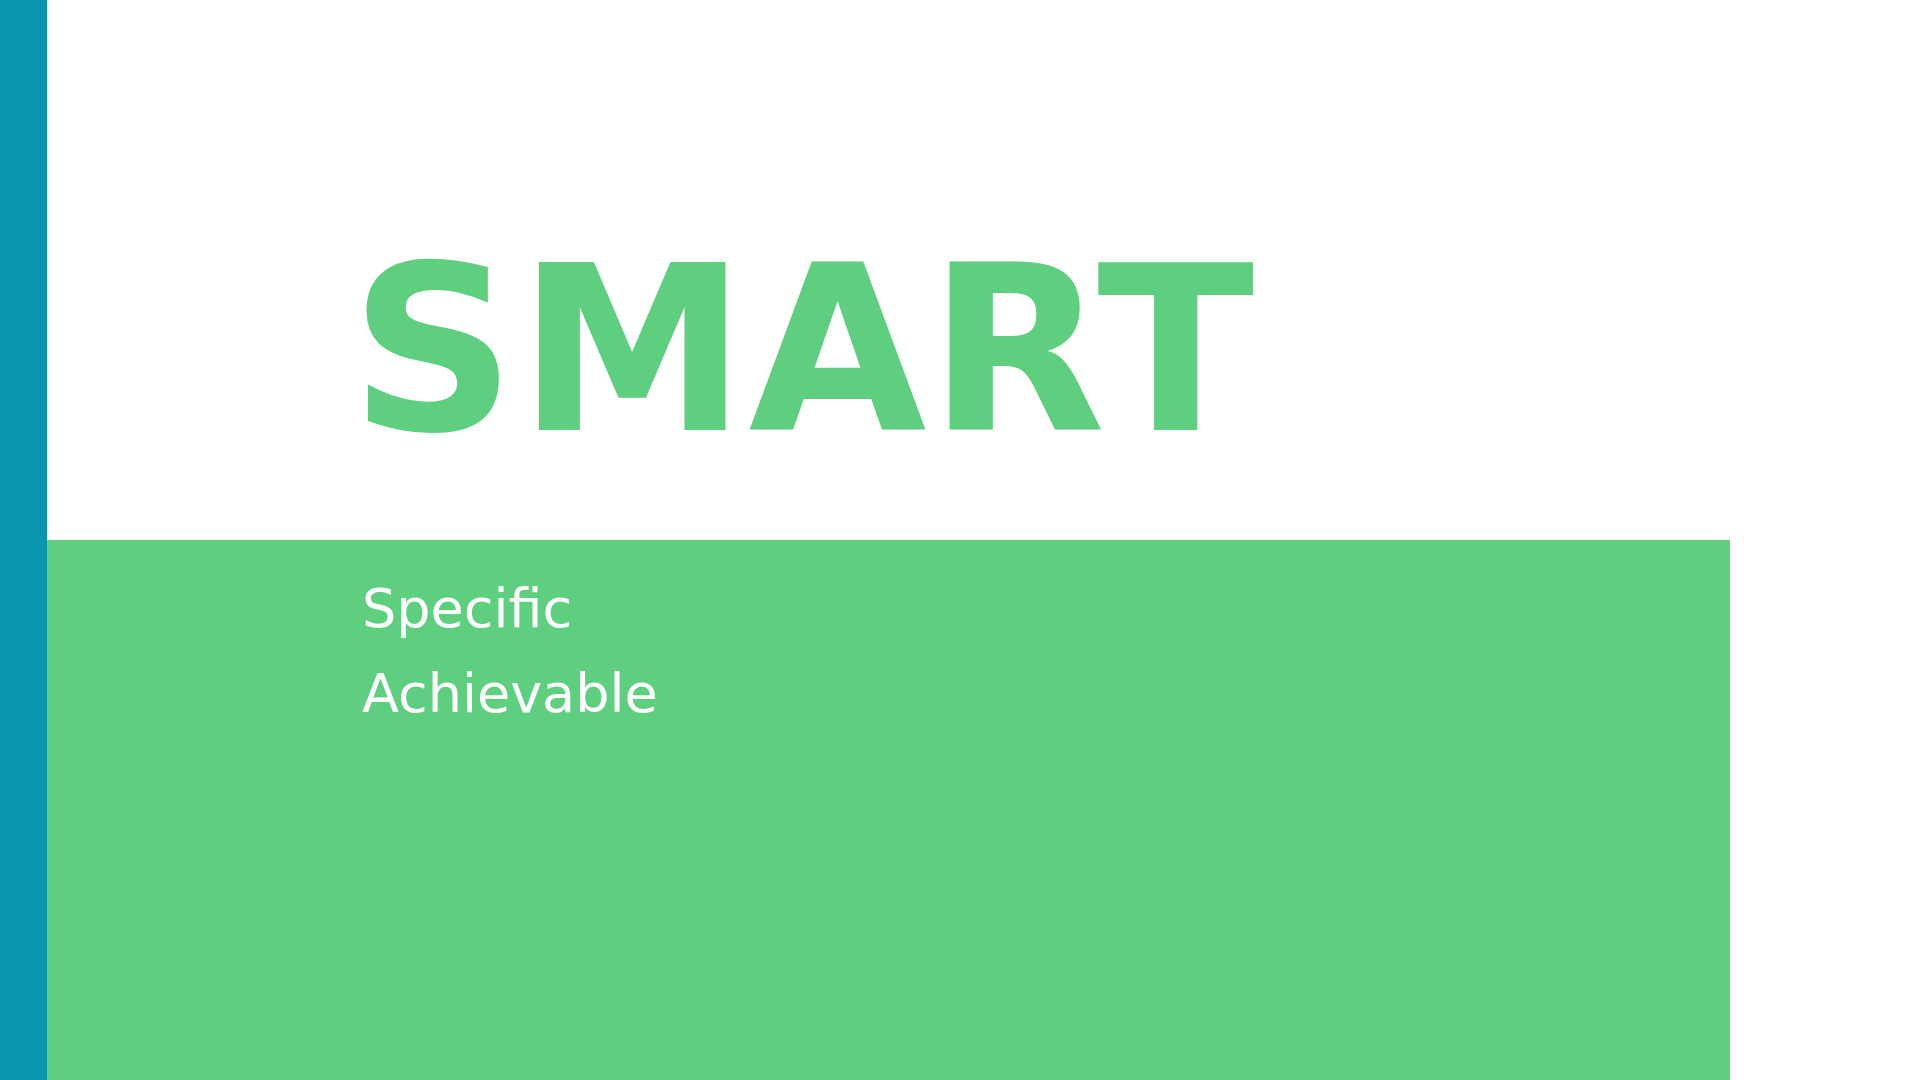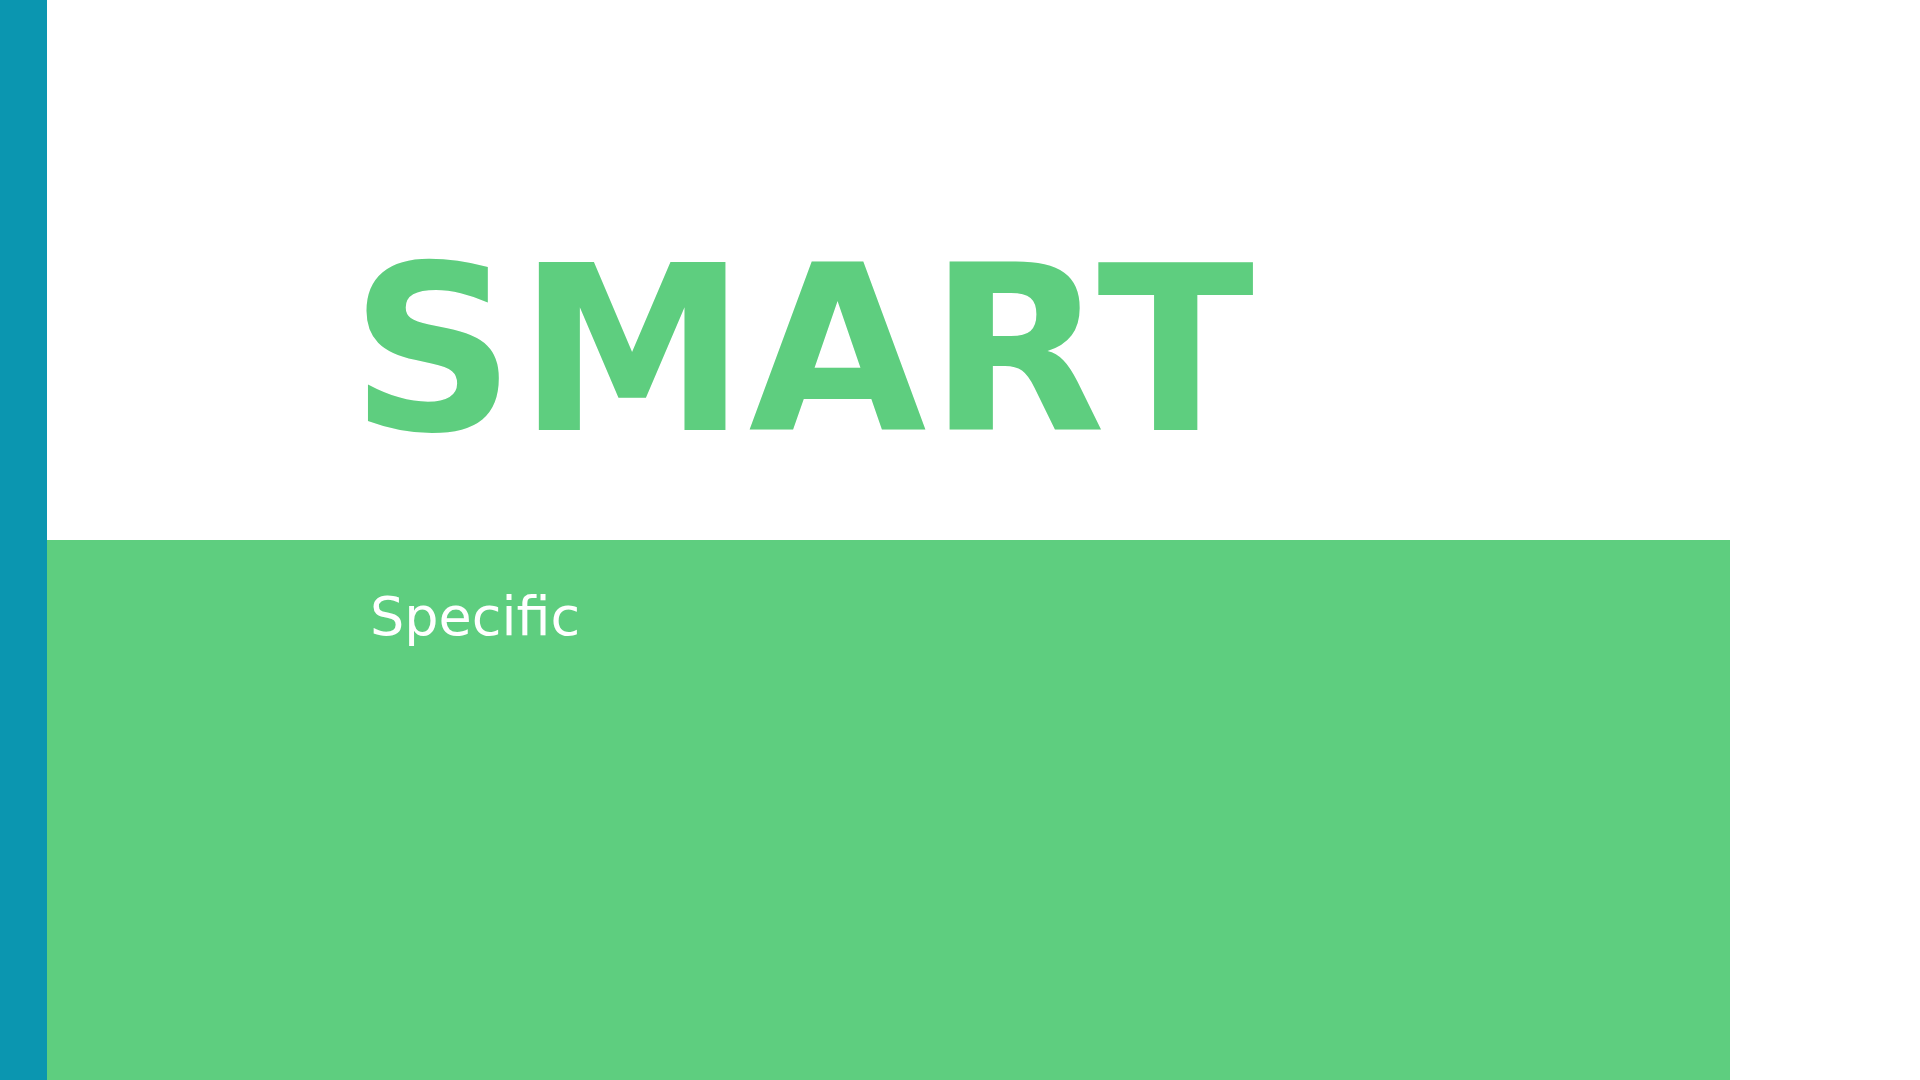--- a/index.html
+++ b/index.html
@@ -70,21 +70,21 @@
     white-space: nowrap;
     user-select: none;
   }
 
   
   .points {
     position: absolute;
     left: 362px;
     top: 566px;
     z-index: 2;
-    margin: 8px;
+    margin: 0;
     padding: 0;
     list-style: none;
   }
   .points li {
     color: #ffffff;
     font-family: "DejaVu Sans", sans-serif;
     font-weight: 400;
     font-size: 54px;
     line-height: 85px;
     white-space: nowrap;
@@ -113,20 +113,21 @@
   <div class="title-area"></div>
 
   <div class="body-band"></div>
 
   <div class="accent-bar"></div>
 
   <div class="headline">SMART</div>
 
   <ul class="points">
     <li>Specific</li>
+    <li>Achievable</li>
   </ul>
 
   <div class="logo">
     <svg viewBox="0 0 80 84" xmlns="http://www.w3.org/2000/svg">
       <path d="M40 3
                C43 3 45.6 4.4 47.6 5.6
                L68.5 17.8
                C72.3 20 74.4 23.3 74.4 27.6
                L74.4 56.4
                C74.4 60.7 72.3 64 68.5 66.2

